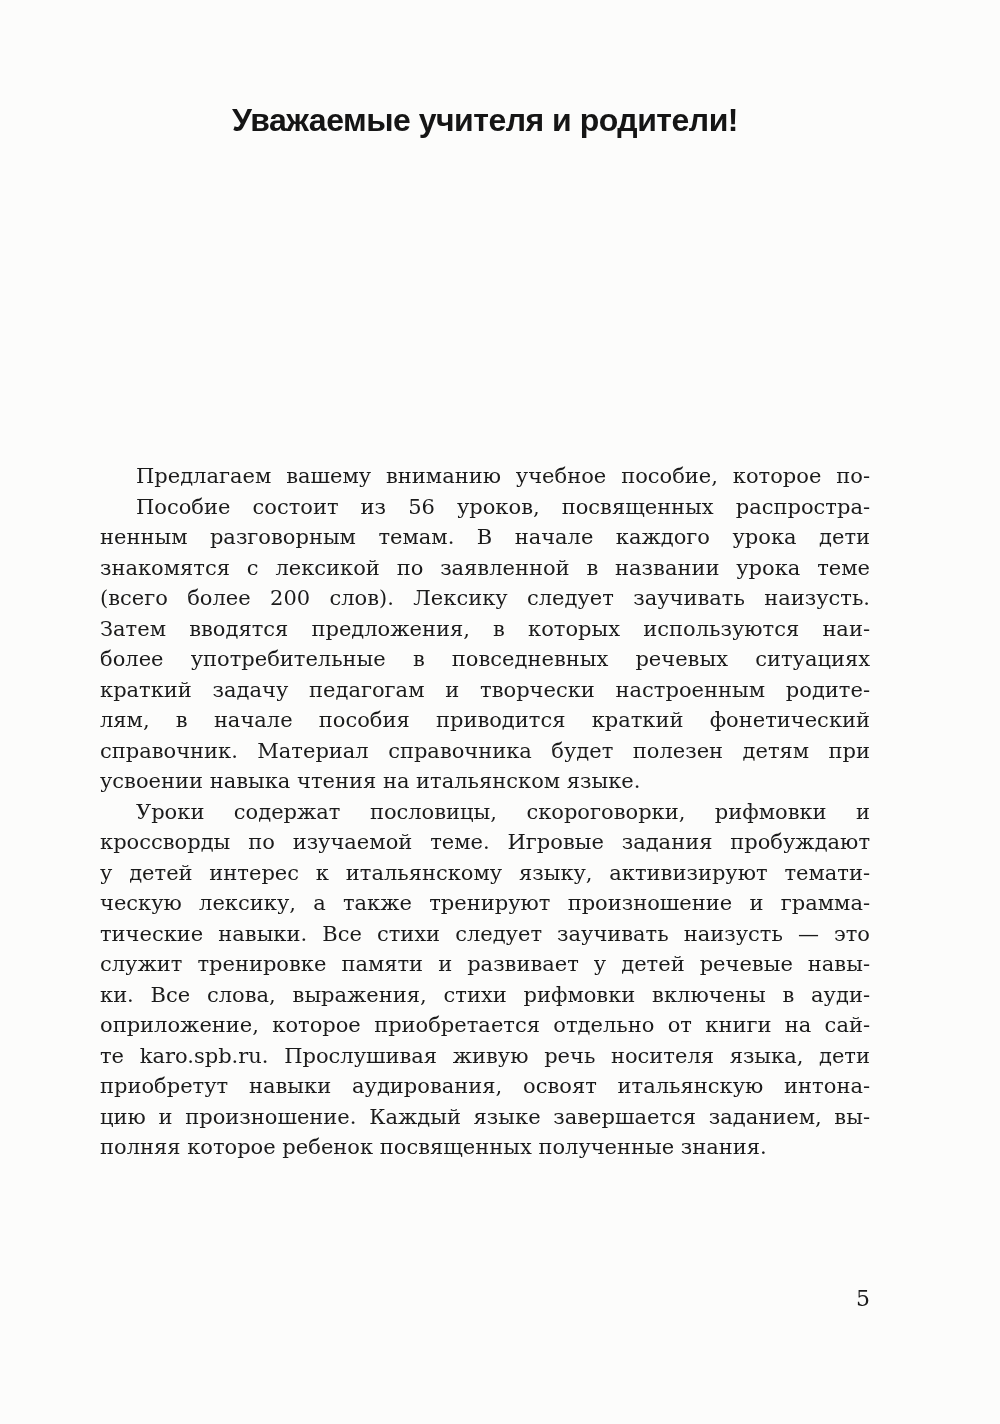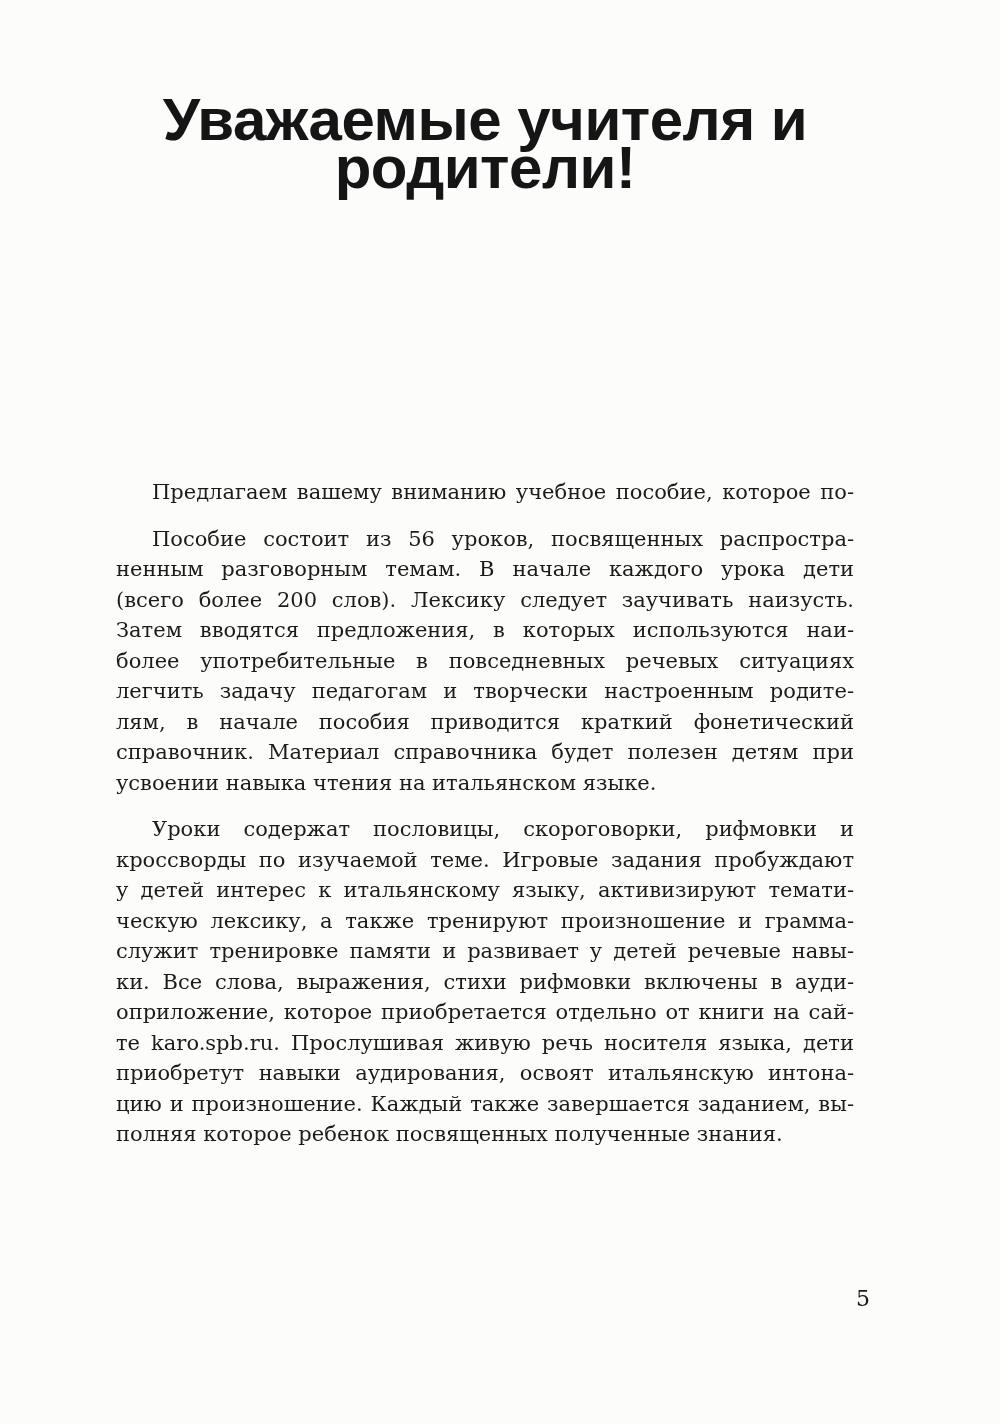--- a/index.html
+++ b/index.html
@@ -18,35 +18,35 @@
   }
   .title {
     position: absolute;
     top: 96px;
     left: 100px;
     width: 770px;
     margin: 0;
     text-align: center;
     font-family: "Liberation Sans", sans-serif;
     font-weight: bold;
-    font-size: 60px;
+    font-size: 32px;
     line-height: 48px;
     letter-spacing: -0.5px;
     color: #151515;
   }
   .body-text {
     position: absolute;
     top: 461px;
     left: 100px;
     width: 770px;
     font-family: "DejaVu Serif", "Liberation Serif", serif;
     font-size: 21px;
     color: #1b1b1b;
   }
-  .para { margin: 16px; }
+  .para { margin: 0; }
   .line {
     height: 30.5px;
     line-height: 30.5px;
     text-align: justify;
     text-align-last: justify;
     overflow: hidden;
   }
   .line.first { padding-left: 36px; }
   .line.last { text-align-last: left; }
   .page-number {
@@ -67,37 +67,39 @@
 <div class="page">
   <h1 class="title">Уважаемые учителя и родители!</h1>
 
   <div class="body-text">
       <div class="para">
         <div class="line first">Предлагаем вашему вниманию учебное пособие, которое по-</div>
       </div>
       <div class="para">
         <div class="line first">Пособие состоит из 56 уроков, посвященных распростра-</div>
         <div class="line">ненным разговорным темам. В начале каждого урока дети</div>
+        <div class="line">знакомятся с лексикой по заявленной в названии урока теме</div>
         <div class="line">(всего более 200 слов). Лексику следует заучивать наизусть.</div>
         <div class="line">Затем вводятся предложения, в которых используются наи-</div>
         <div class="line">более употребительные в повседневных речевых ситуациях</div>
-        <div class="line">легчить задачу педагогам и творчески настроенным родите-</div>
+        <div class="line">краткий задачу педагогам и творчески настроенным родите-</div>
         <div class="line">лям, в начале пособия приводится краткий фонетический</div>
         <div class="line">справочник. Материал справочника будет полезен детям при</div>
         <div class="line last">усвоении навыка чтения на итальянском языке.</div>
       </div>
       <div class="para">
         <div class="line first">Уроки содержат пословицы, скороговорки, рифмовки и</div>
         <div class="line">кроссворды по изучаемой теме. Игровые задания пробуждают</div>
         <div class="line">у детей интерес к итальянскому языку, активизируют темати-</div>
         <div class="line">ческую лексику, а также тренируют произношение и грамма-</div>
+        <div class="line">тические навыки. Все стихи следует заучивать наизусть — это</div>
         <div class="line">служит тренировке памяти и развивает у детей речевые навы-</div>
         <div class="line">ки. Все слова, выражения, стихи рифмовки включены в ауди-</div>
         <div class="line">оприложение, которое приобретается отдельно от книги на сай-</div>
         <div class="line">те karo.spb.ru. Прослушивая живую речь носителя языка, дети</div>
         <div class="line">приобретут навыки аудирования, освоят итальянскую интона-</div>
-        <div class="line">цию и произношение. Каждый также завершается заданием, вы-</div>
+        <div class="line">цию и произношение. Каждый языке завершается заданием, вы-</div>
         <div class="line last">полняя которое ребенок посвященных полученные знания.</div>
       </div>
     </div>
 
   <div class="page-number">5</div>
 </div>
 
 </body></html>

